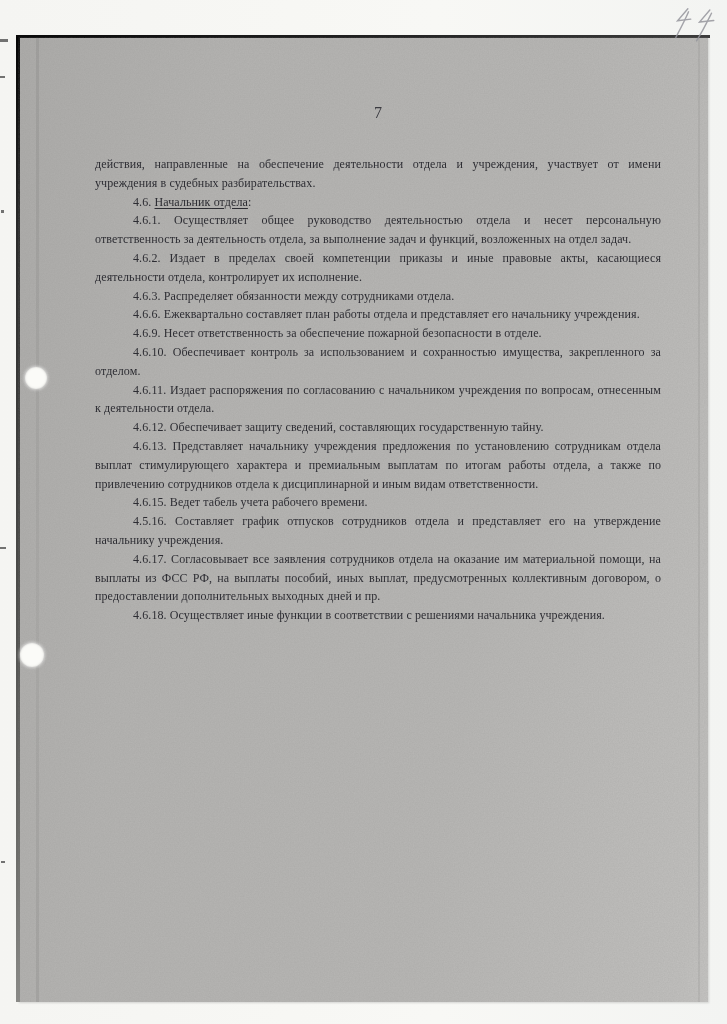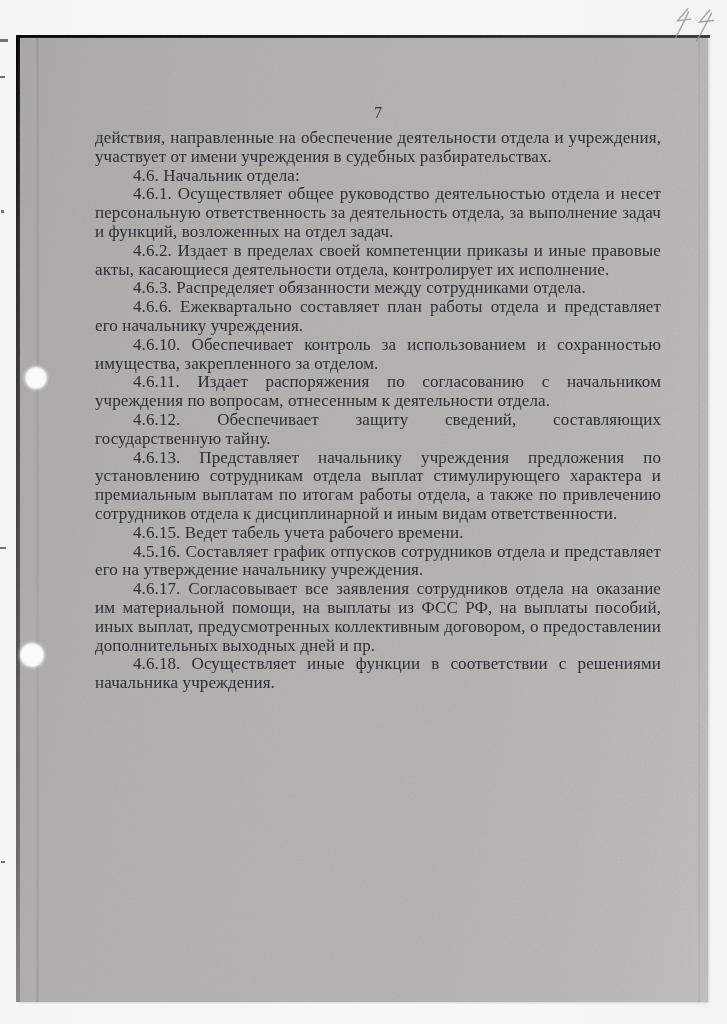--- a/index.html
+++ b/index.html
@@ -29,28 +29,28 @@
     position:absolute; border-radius:50%; background:#fbfbf8; z-index:3;
     box-shadow:0 0 3px 1px rgba(255,255,255,0.55), inset 0 0 2px rgba(150,150,148,0.5);
   }
   .hole-top    { left:7px;  top:330px; width:22px; height:22px; }
   .hole-bottom { left:2px;  top:606px; width:24px; height:24px; }
   .page-number {
     position:absolute; left:77px; top:67px; width:566px; text-align:center;
     font-size:16px; color:#3a3a40; z-index:2;
   }
   .body-text {
-    position:absolute; left:77px; top:92px; width:566px; z-index:2;
-    font-size:17px; line-height:18.8px; color:#2d2d33;
+    position:absolute; left:77px; top:118px; width:566px; z-index:2;
+    font-size:12px; line-height:18.8px; color:#2d2d33;
     text-align:justify; letter-spacing:0.1px;
   }
   .para { margin:0; }
   .para.indent { text-indent:38px; }
   .num { font-weight:normal; }
-  .u { text-underline-offset:2px;margin-top:32px; }
+  .u { text-decoration:underline; text-underline-offset:2px;margin-top:32px; }
   .pencil-mark {
     position:absolute; left:672px; top:6px; width:54px; height:42px;
     transform:rotate(6deg); z-index:4;
   }
   .edge-artifact { position:absolute; background:#2b2b2b; opacity:0.65; z-index:5; }
   .ea1 { left:0; top:39px;  width:8px; height:3px; }
   .ea2 { left:0; top:76px;  width:5px; height:2px; }
   .ea3 { left:1px; top:210px; width:3px; height:3px; }
   .ea4 { left:0; top:547px; width:6px; height:2px; }
   .ea5 { left:1px; top:861px; width:4px; height:2px; }
@@ -95,20 +95,21 @@
   <div class="page-number">7</div>
 
   <div class="body-text">
     <p class="para intro">действия, направленные на обеспечение деятельности отдела и учреждения, участвует от имени учреждения в судебных разбирательствах.</p>
     <p class="para indent"><b class="num">4.6.</b> <span class="u">Начальник отдела</span><span>:</span></p>
     <div>
         <p class="para indent"><b class="num">4.6.1.</b> <span>Осуществляет общее руководство деятельностью отдела и несет персональную ответственность за деятельность отдела, за выполнение задач и функций, возложенных на отдел задач.</span></p>
         <p class="para indent"><b class="num">4.6.2.</b> <span>Издает в пределах своей компетенции приказы и иные правовые акты, касающиеся деятельности отдела, контролирует их исполнение.</span></p>
         <p class="para indent"><b class="num">4.6.3.</b> <span>Распределяет обязанности между сотрудниками отдела.</span></p>
         <p class="para indent"><b class="num">4.6.6.</b> <span>Ежеквартально составляет план работы отдела и представляет его начальнику учреждения.</span></p>
+        <p class="para indent"><b class="num">4.6.9.</b> <span>Несет ответственность за обеспечение пожарной безопасности в отделе.</span></p>
         <p class="para indent"><b class="num">4.6.10.</b> <span>Обеспечивает контроль за использованием и сохранностью имущества, закрепленного за отделом.</span></p>
         <p class="para indent"><b class="num">4.6.11.</b> <span>Издает распоряжения по согласованию с начальником учреждения по вопросам, отнесенным к деятельности отдела.</span></p>
         <p class="para indent"><b class="num">4.6.12.</b> <span>Обеспечивает защиту сведений, составляющих государственную тайну.</span></p>
         <p class="para indent"><b class="num">4.6.13.</b> <span>Представляет начальнику учреждения предложения по установлению сотрудникам отдела выплат стимулирующего характера и премиальным выплатам по итогам работы отдела, а также по привлечению сотрудников отдела к дисциплинарной и иным видам ответственности.</span></p>
         <p class="para indent"><b class="num">4.6.15.</b> <span>Ведет табель учета рабочего времени.</span></p>
         <p class="para indent"><b class="num">4.5.16.</b> <span>Составляет график отпусков сотрудников отдела и представляет его на утверждение начальнику учреждения.</span></p>
         <p class="para indent"><b class="num">4.6.17.</b> <span>Согласовывает все заявления сотрудников отдела на оказание им материальной помощи, на выплаты из ФСС РФ, на выплаты пособий, иных выплат, предусмотренных коллективным договором, о предоставлении дополнительных выходных дней и пр.</span></p>
         <p class="para indent"><b class="num">4.6.18.</b> <span>Осуществляет иные функции в соответствии с решениями начальника учреждения.</span></p>
       </div>
   </div>

